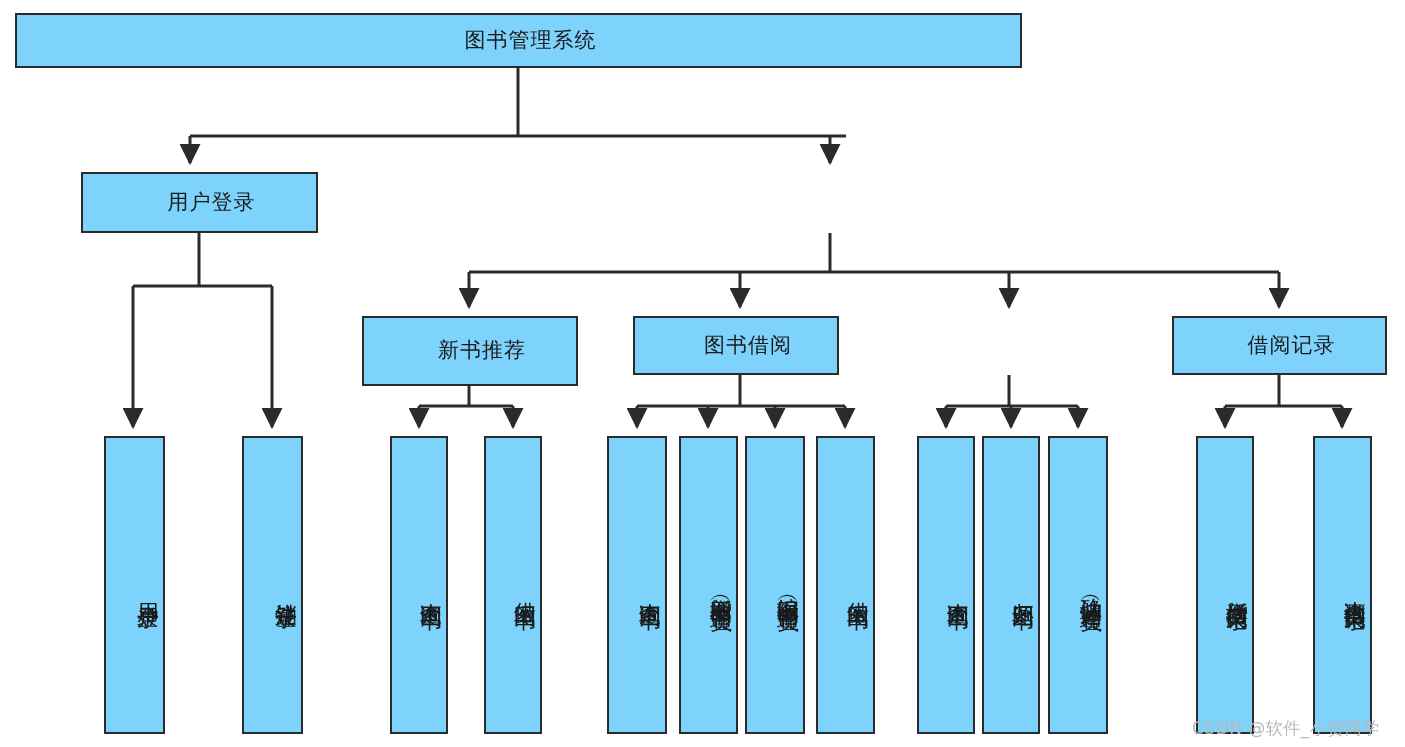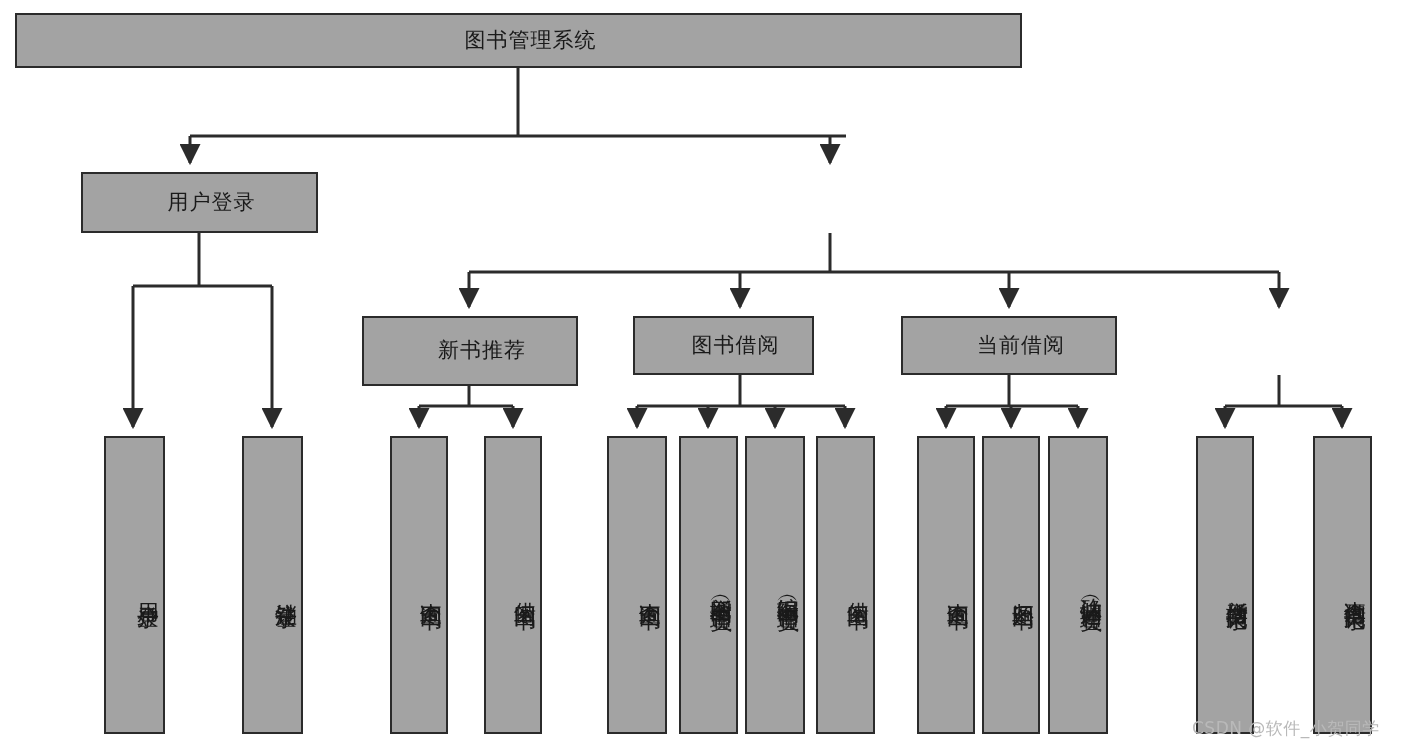--- a/index.html
+++ b/index.html
@@ -21,21 +21,21 @@
     position: absolute;
     left: 0;
     top: 0;
     width: 1405px;
     height: 747px;
   }
   .node {
     position: absolute;
     box-sizing: border-box;
     border: 2px solid #2b2b2b;
-    background: #a3a3a3;
+    background: #7dd3fc;
     display: flex;
     align-items: center;
     justify-content: center;
     color: #1a1a1a;
     padding-left: 24px;
   }
   .node.horiz {
     font-size: 21px;
     letter-spacing: 1px;
     line-height: 1.2;
@@ -123,25 +123,25 @@
     <span>图书管理系统</span>
   </div>
 
   <div class="node horiz" style="left:81px; top:172px; width:237px; height:61px;">
     <span>用户登录</span>
   </div>
 
   <div class="node horiz" style="left:362px; top:316px; width:216px; height:70px;">
     <span>新书推荐</span>
   </div>
-  <div class="node horiz" style="left:633px; top:316px; width:181px; height:59px;">
+  <div class="node horiz" style="left:633px; top:316px; width:206px; height:59px;">
     <span>图书借阅</span>
   </div>
-  <div class="node horiz" style="left:901px; top:316px; width:216px; height:59px;">
-    <span>当前借阅</span>
+  <div class="node horiz" style="left:1172px; top:316px; width:215px; height:59px;">
+    <span>借阅记录</span>
   </div>
 
   <div class="node vert" style="left:104px; top:436px; width:61px; height:298px;">
     <span class="vtext">用户登录</span>
   </div>
   <div class="node vert" style="left:242px; top:436px; width:61px; height:298px;">
     <span class="vtext">注销登录</span>
   </div>
   <div class="node vert" style="left:390px; top:436px; width:58px; height:298px;">
     <span class="vtext">查询图书</span>

